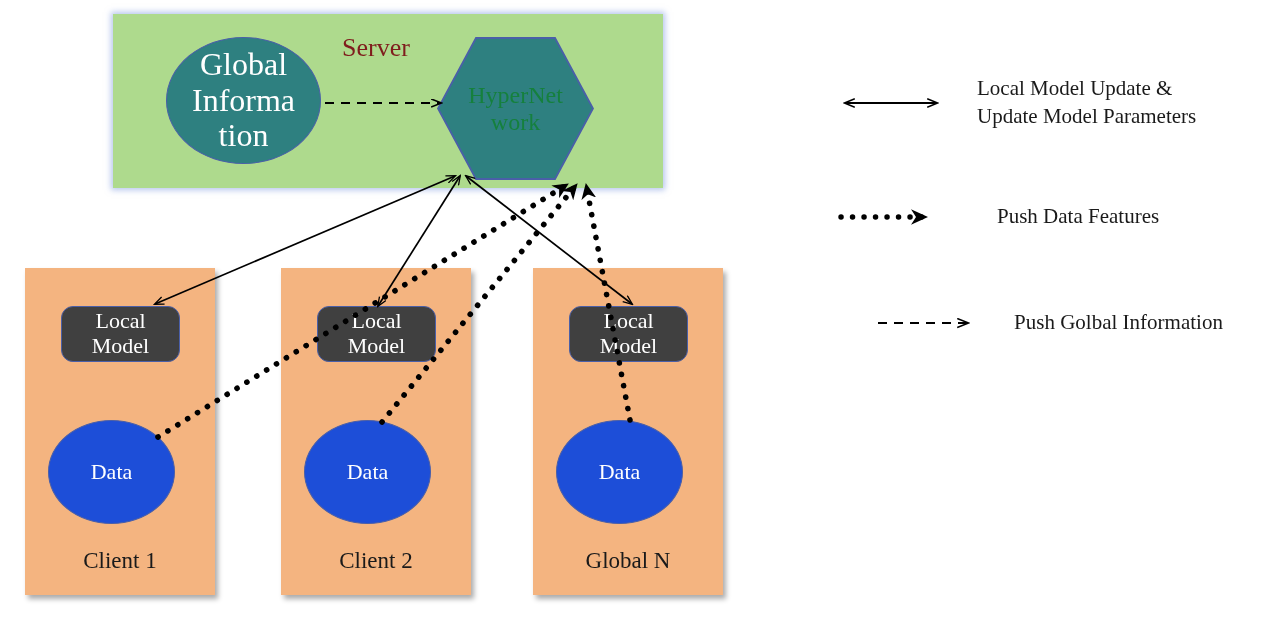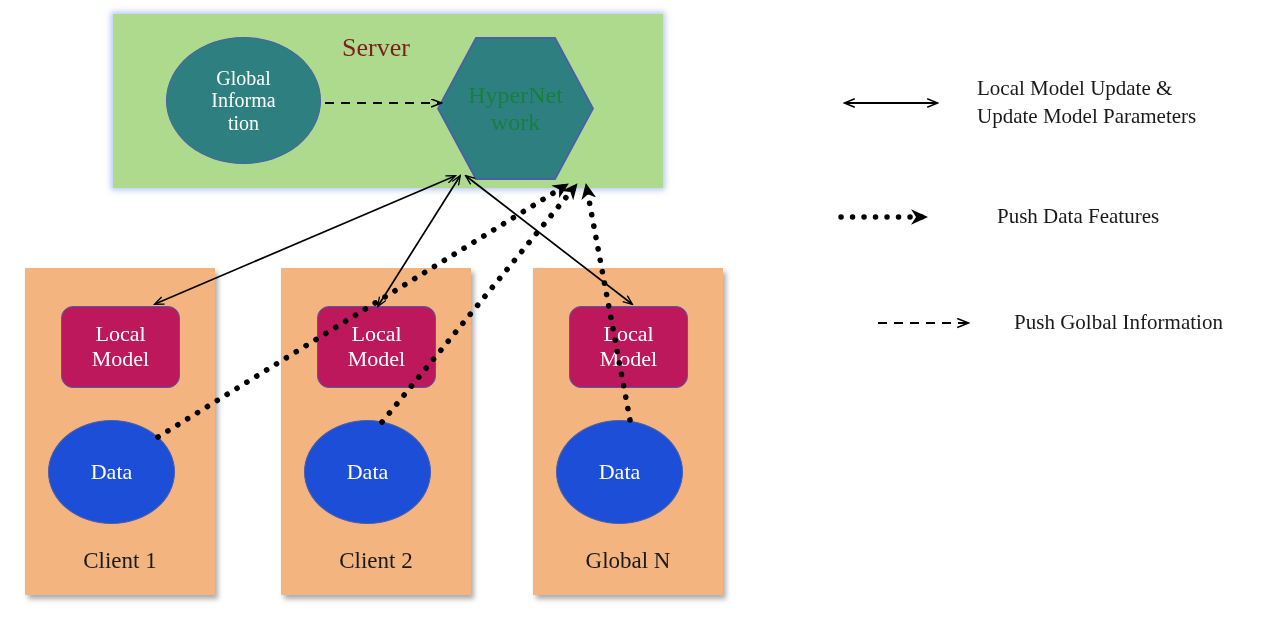--- a/index.html
+++ b/index.html
@@ -40,21 +40,21 @@
     background: #2E8080;
     border: 1.6px solid #4A5FA8;
     border-radius: 50%;
     display: flex;
     align-items: center;
     justify-content: center;
     box-sizing: border-box;
   }
   .global-ellipse .label {
     color: #ffffff;
-    font-size: 20px;
+    font-size: 32px;
     line-height: 1.12;
     text-align: center;
     white-space: pre-line;
   }
 
   
   .server-title {
     position: absolute;
     left: 342px;
     top: 33px;
@@ -97,22 +97,22 @@
   }
   .client-box.c1 { left: 25px; }
   .client-box.c2 { left: 281px; }
   .client-box.c3 { left: 533px; }
 
   .local-model {
     position: absolute;
     left: 36px;
     top: 38px;
     width: 119px;
-    height: 82px;
-    background: #be185d;
+    height: 56px;
+    background: #404040;
     border: 1.6px solid #4A5FA8;
     border-radius: 12px;
     box-sizing: border-box;
     display: flex;
     align-items: center;
     justify-content: center;
     color: #ffffff;
     font-size: 22px;
     line-height: 1.13;
     text-align: center;

